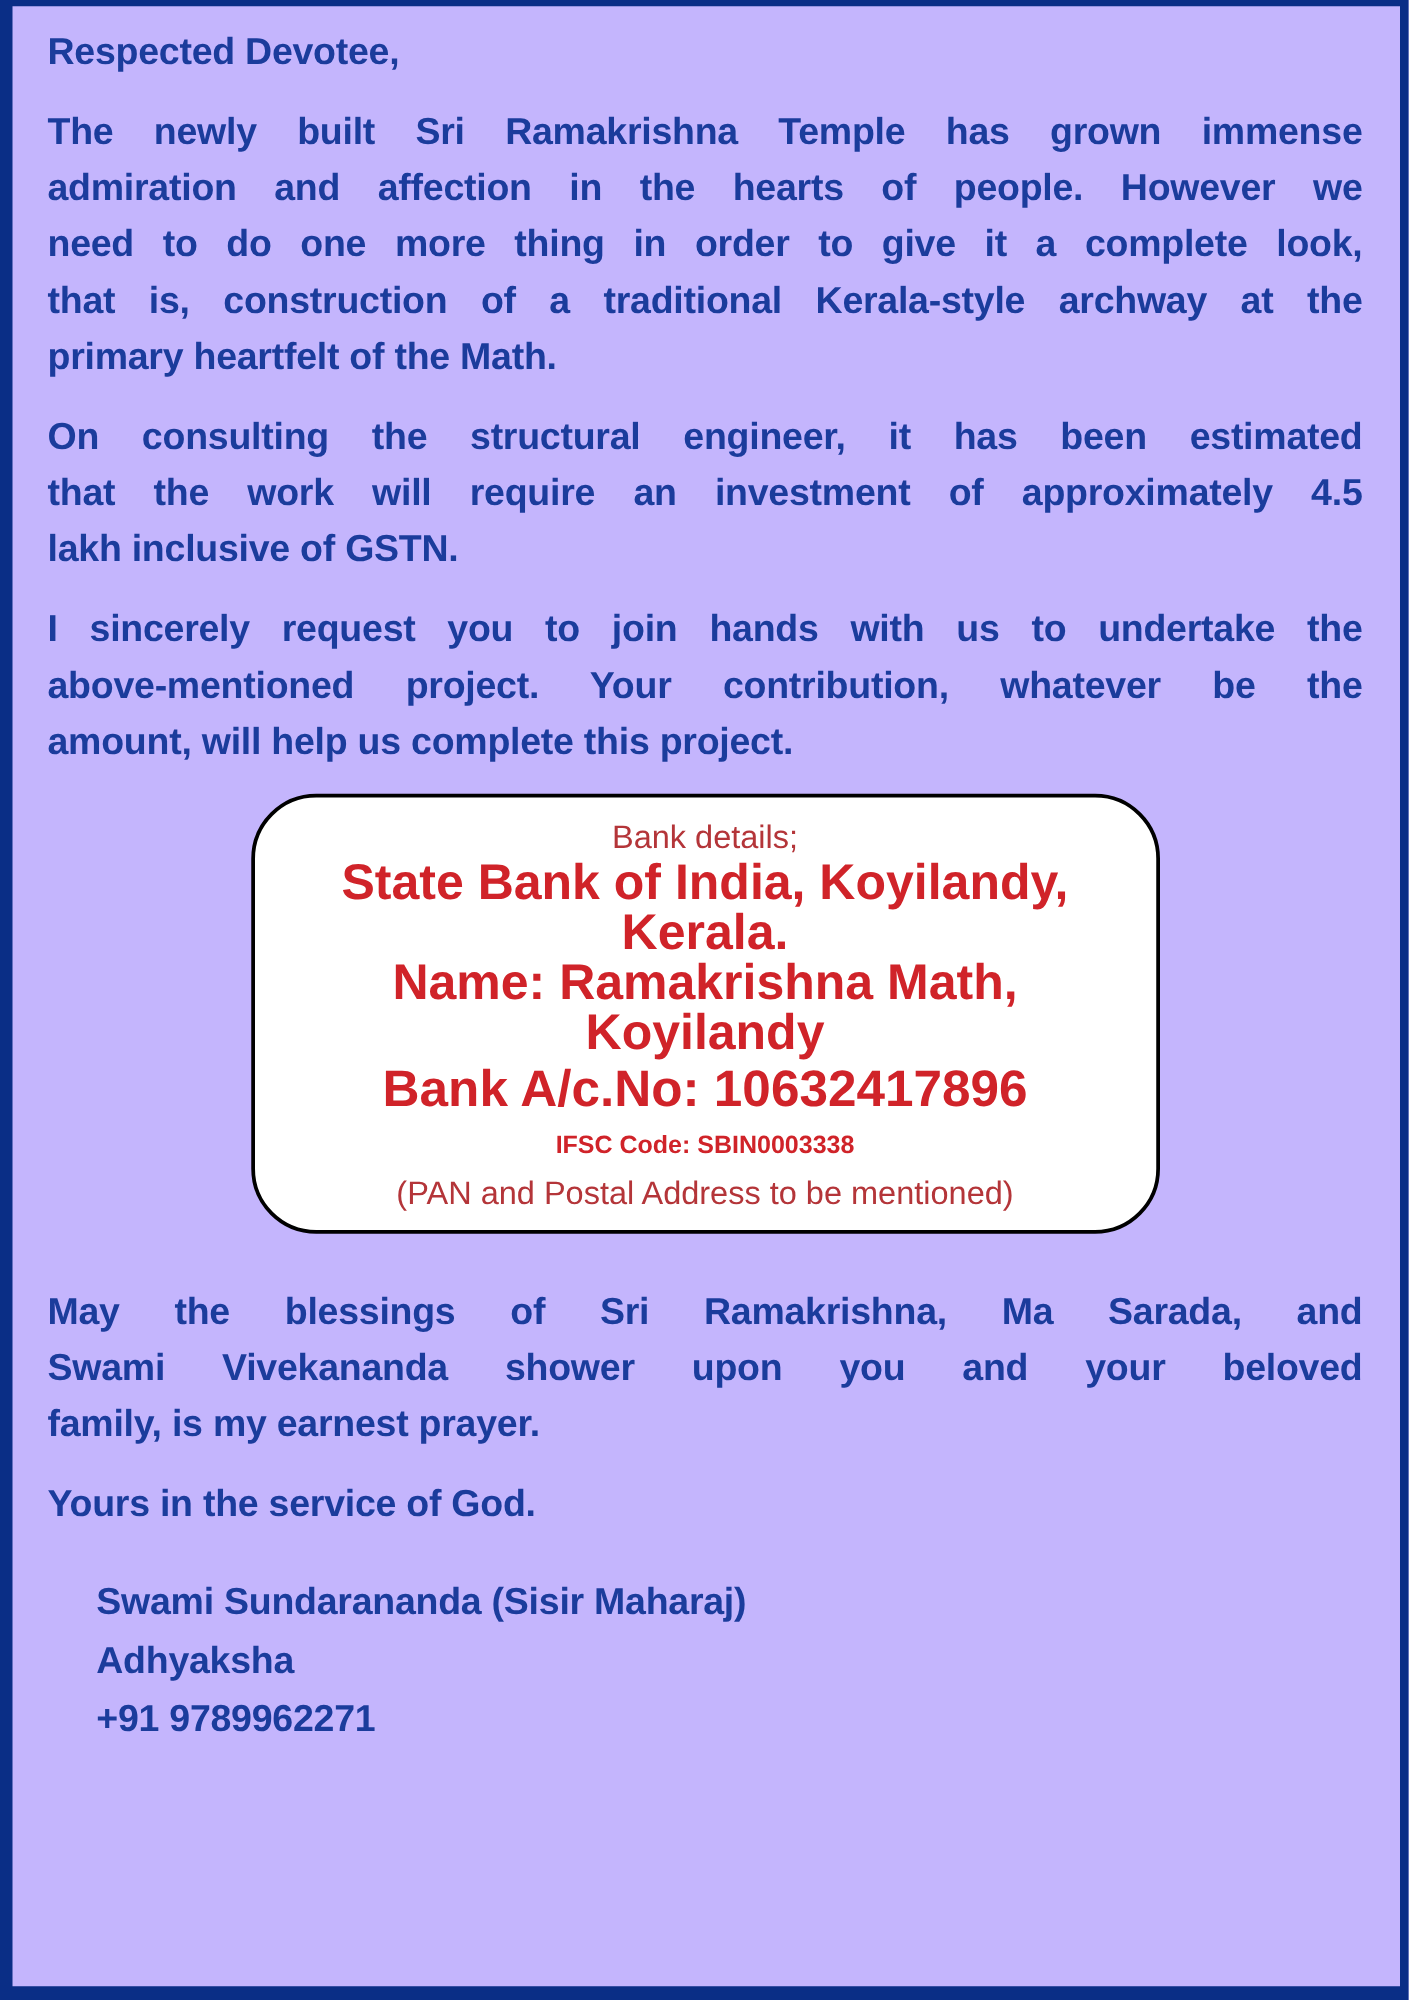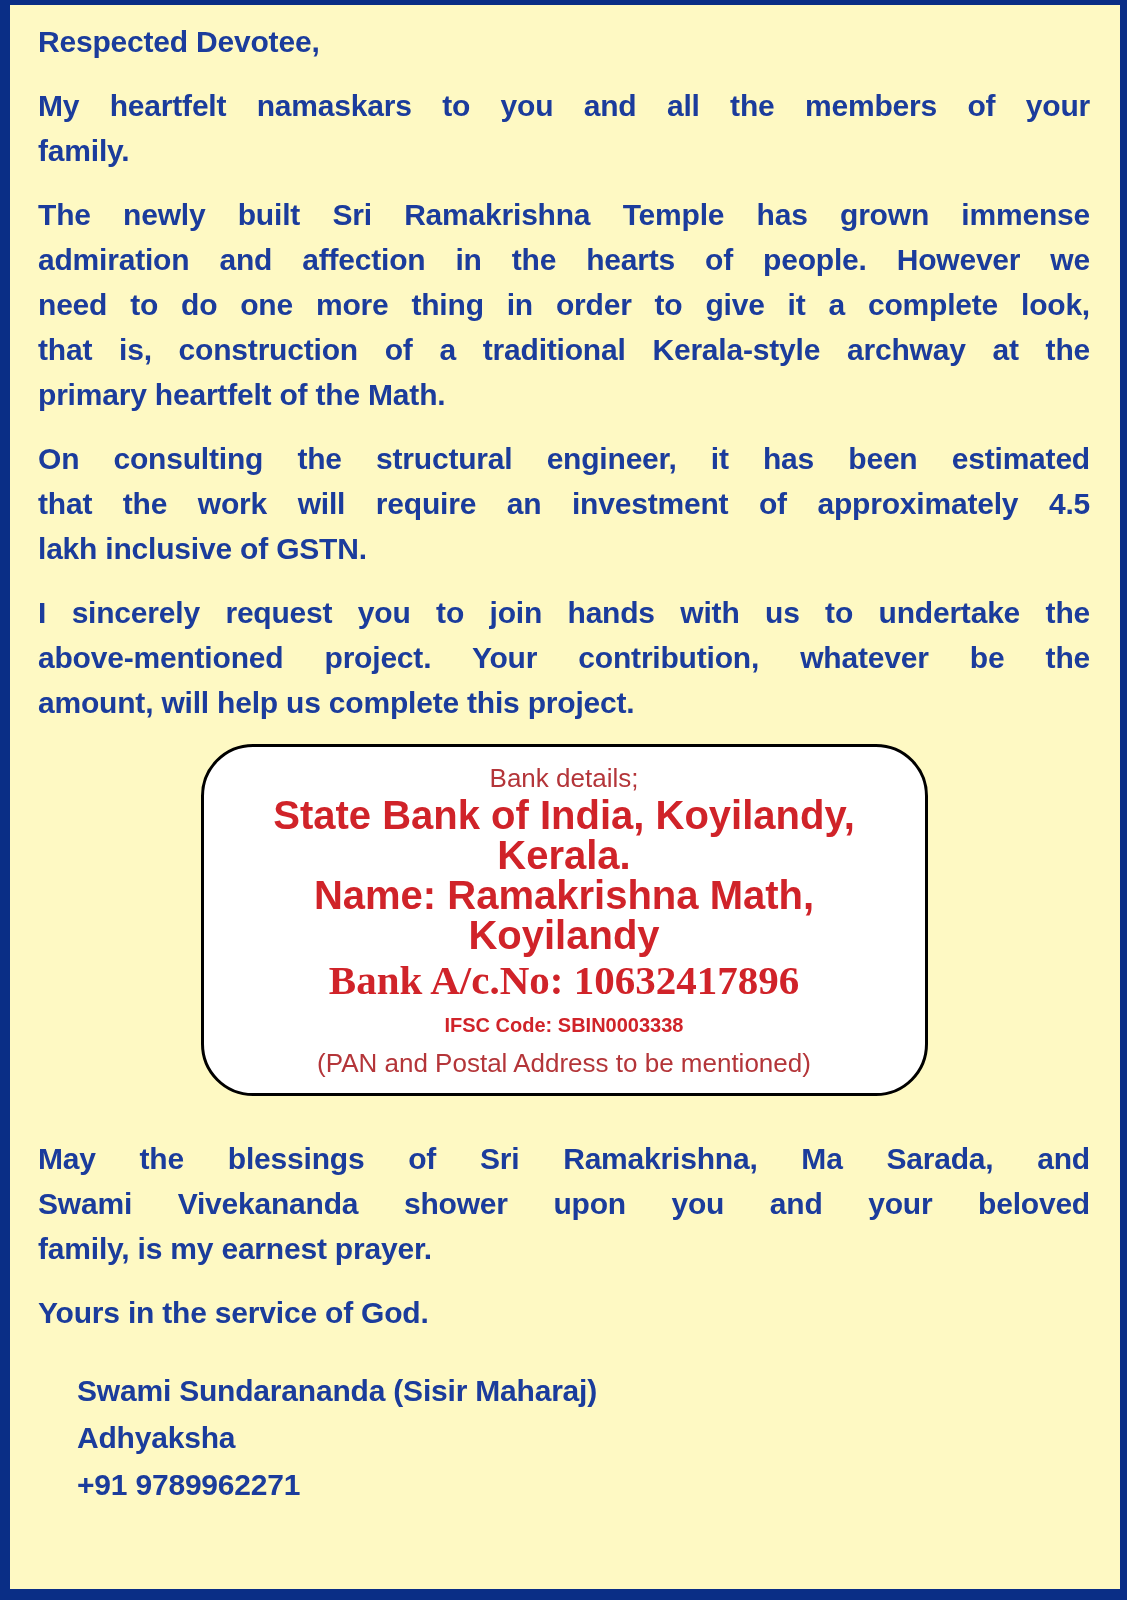--- a/index.html
+++ b/index.html
@@ -5,21 +5,21 @@
   html, body {
     margin: 0;
     padding: 0;
     background: #e8eef5;
   }
   .page {
     position: relative;
     width: 1127px;
     height: 1600px;
     box-sizing: border-box;
-    background: #fef9c3;
+    background: #c4b5fd;
     border-style: solid;
     border-color: #0a2e86;
     border-width: 5px 7px 11px 10px;
     padding: 14px 30px 0 28px;
     font-family: "Liberation Sans", sans-serif;
     overflow: hidden;
   }
   .para {
     margin: 0 0 19px 0;
     color: #1b3c9c;
@@ -60,21 +60,20 @@
     color: #d02329;
     font-size: 40px;
     font-weight: bold;
     line-height: 40px;
   }
   .bank-acno {
     color: #d02329;
     font-size: 41px;
     font-weight: bold;
     line-height: 50px;
-    font-family: Liberation Serif, serif;
   }
   .bank-ifsc {
     color: #d02329;
     font-size: 20px;
     font-weight: bold;
     line-height: 40px;
   }
   .bank-note {
     color: #b43539;
     font-size: 26px;
@@ -91,24 +90,20 @@
     margin-left: 39px;
   }
 </style>
 </head>
 <body>
 
 <div class="page">
 
   <p class="para plain">Respected Devotee,</p>
 
-  <div class="para">
-    <div class="jline">My heartfelt namaskars to you and all the members of your</div>
-    <div class="jline last">family.</div>
-  </div>
 
   <div class="para">
     <div class="jline">The newly built Sri Ramakrishna Temple has grown immense</div>
     <div class="jline">admiration and affection in the hearts of people. However we</div>
     <div class="jline">need to do one more thing in order to give it a complete look,</div>
     <div class="jline">that is, construction of a traditional Kerala-style archway at the</div>
     <div class="jline last">primary heartfelt of the Math.</div>
   </div>
 
   <div class="para">

